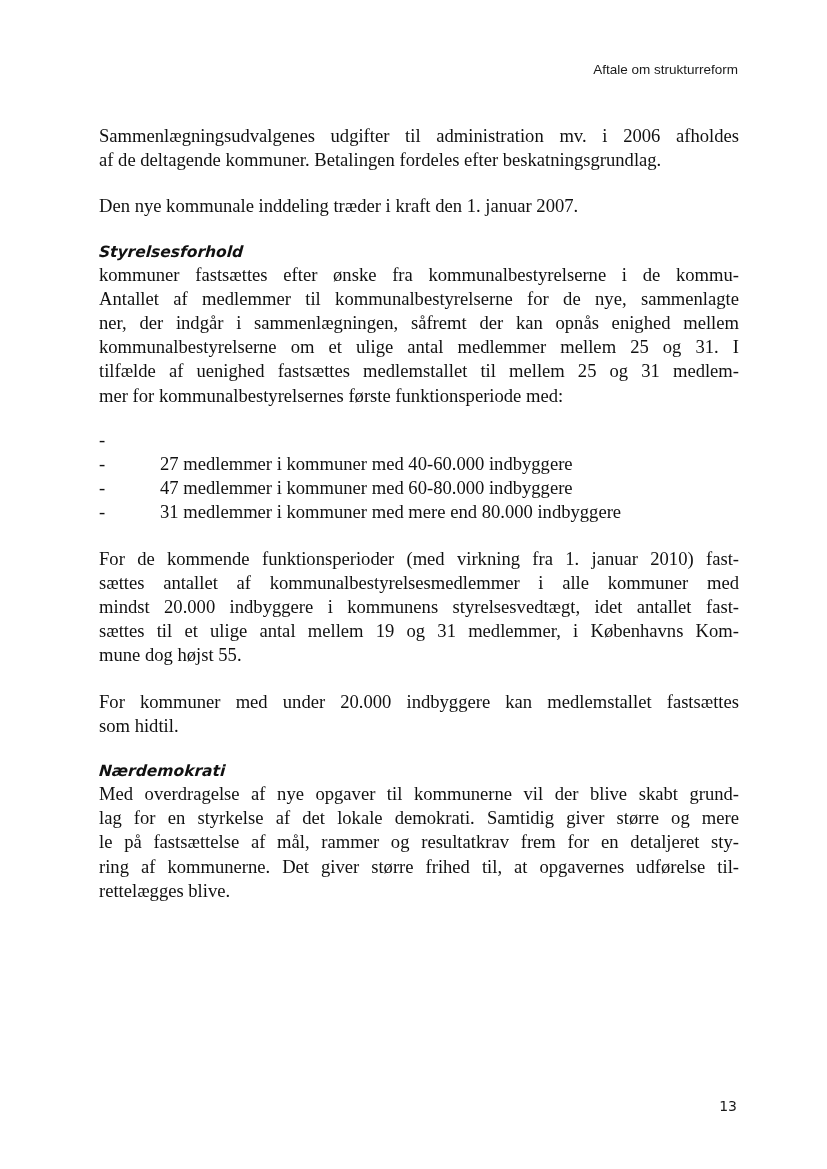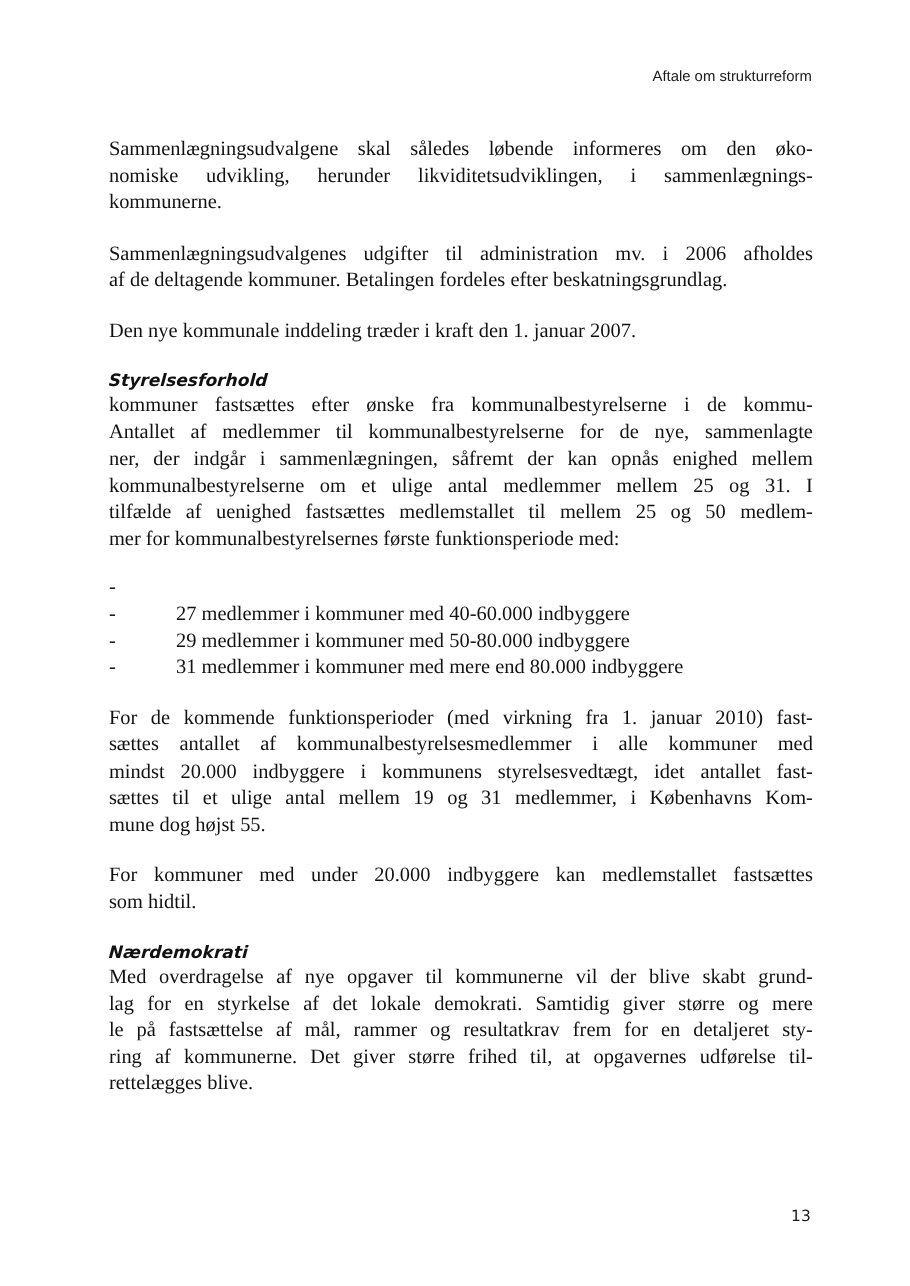--- a/index.html
+++ b/index.html
@@ -28,56 +28,51 @@
       font-family: "DejaVu Sans", sans-serif; font-size: 14px; color: #1a1a1a;
     }
   </style>
 </head>
 <body>
 
 <div class="header">Aftale om strukturreform</div>
 
 <div class="content">
 
-  <div class="para">
-    <span class="line just">Sammenlægningsudvalgene skal således løbende informeres om den øko-</span>
-    <span class="line just">nomiske udvikling, herunder likviditetsudviklingen, i sammenlægnings-</span>
-    <span class="line">kommunerne.</span>
-  </div>
 
   <div class="para">
     <span class="line just">Sammenlægningsudvalgenes udgifter til administration mv. i 2006 afholdes</span>
     <span class="line">af de deltagende kommuner. Betalingen fordeles efter beskatningsgrundlag.</span>
   </div>
 
   <div class="para">
     <span class="line">Den nye kommunale inddeling træder i kraft den 1. januar 2007.</span>
   </div>
 
   <div class="heading">Styrelsesforhold</div>
   <div class="para" style="margin-bottom:20px">
     <span class="line just">kommuner fastsættes efter ønske fra kommunalbestyrelserne i de kommu-</span>
     <span class="line just">Antallet af medlemmer til kommunalbestyrelserne for de nye, sammenlagte</span>
     <span class="line just">ner, der indgår i sammenlægningen, såfremt der kan opnås enighed mellem</span>
     <span class="line just">kommunalbestyrelserne om et ulige antal medlemmer mellem 25 og 31. I</span>
-    <span class="line just">tilfælde af uenighed fastsættes medlemstallet til mellem 25 og 50 medlem-</span>
+    <span class="line just">tilfælde af uenighed fastsættes medlemstallet til mellem 25 og 31 medlem-</span>
     <span class="line">mer for kommunalbestyrelsernes første funktionsperiode med:</span>
   </div>
 
   <ul class="bullets">
     <li>
       <span class="dash">-</span>
     </li>
     <li>
       <span class="dash">-</span>
       <span>27 medlemmer i kommuner med 40-60.000 indbyggere</span>
     </li>
     <li>
       <span class="dash">-</span>
-      <span>29 medlemmer i kommuner med 50-80.000 indbyggere</span>
+      <span>47 medlemmer i kommuner med 60-80.000 indbyggere</span>
     </li>
     <li>
       <span class="dash">-</span>
       <span>31 medlemmer i kommuner med mere end 80.000 indbyggere</span>
     </li>
   </ul>
 
   <div class="para">
     <span class="line just">For de kommende funktionsperioder (med virkning fra 1. januar 2010) fast-</span>
     <span class="line just">sættes antallet af kommunalbestyrelsesmedlemmer i alle kommuner med</span>

